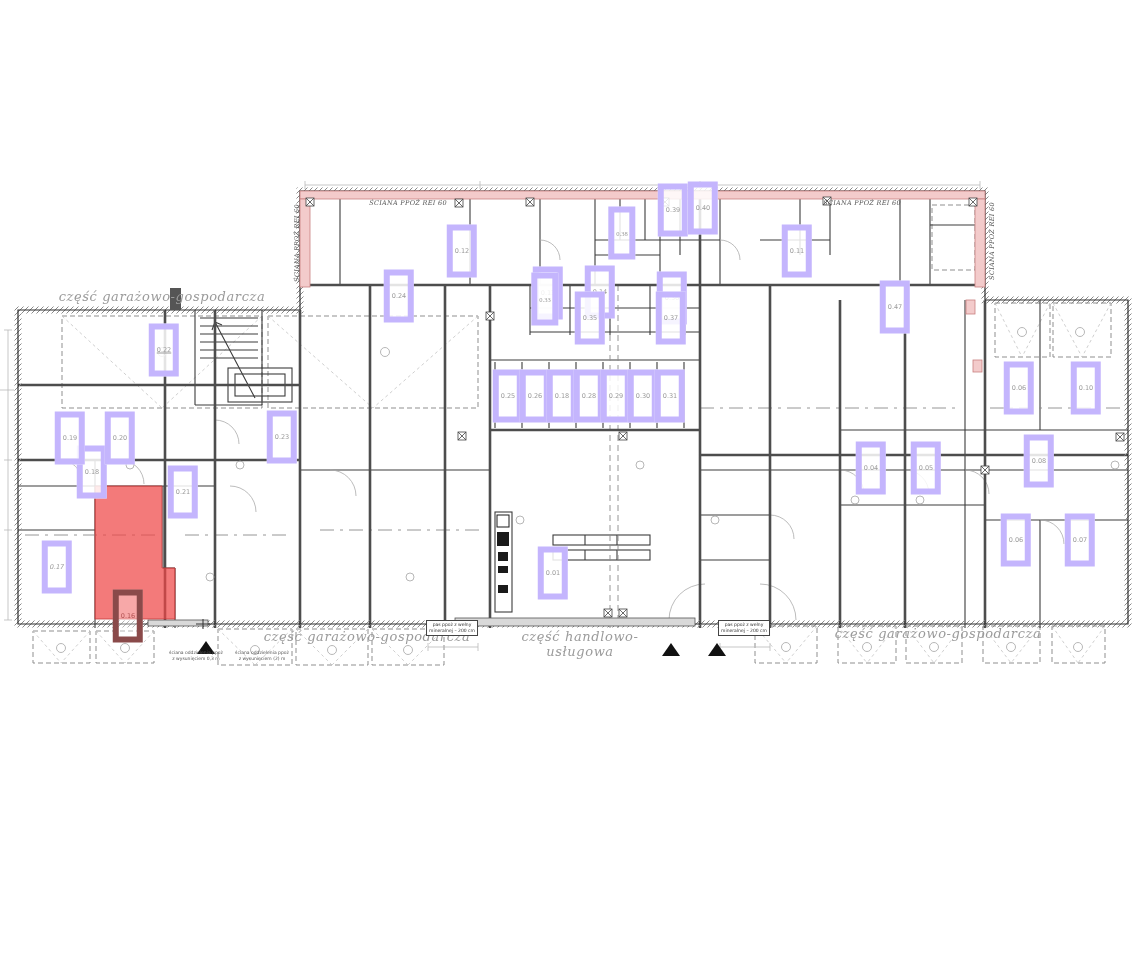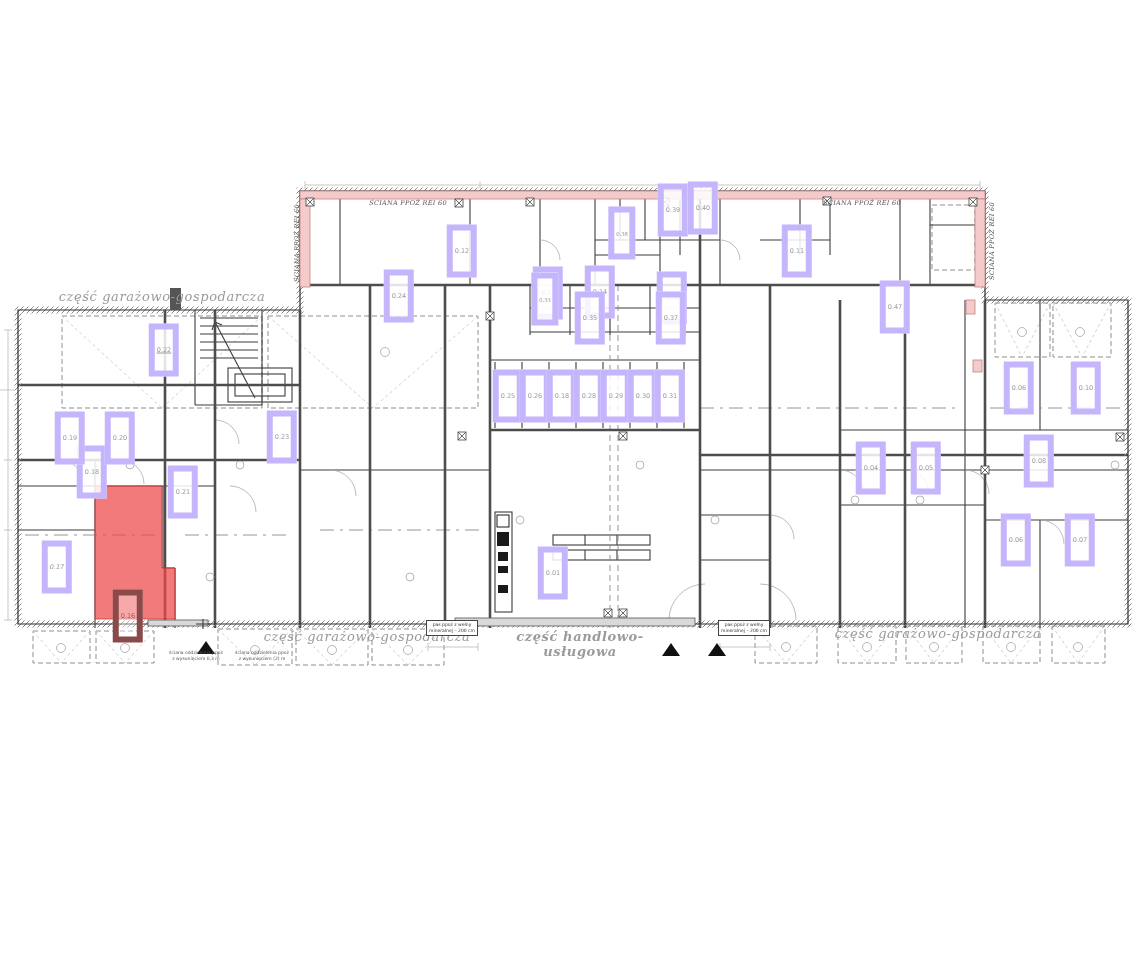--- a/index.html
+++ b/index.html
@@ -248,21 +248,21 @@
     <polygon points="206,641 197,654 215,654"></polygon>
     <polygon points="671,643 662,656 680,656"></polygon>
     <polygon points="717,643 708,656 726,656"></polygon>
     <path d="M196,624 h14 M203,619 v10" stroke="#333" stroke-width="1" fill="none"></path>
   </g>
 </svg>
 
 <div id="labels">
       <div class="lbl area-label" style="left: 162px; top: 296px;">część garażowo-gospodarcza</div>
       <div class="lbl area-label" style="left: 367px; top: 636px;">część garażowo-gospodarcza</div>
-      <div class="lbl area-label" style="left: 580px; top: 644px; font-weight: bold;">część handlowo-
+      <div class="lbl area-label" style="left: 580px; top: 644px;">część handlowo-
 usługowa</div>
       <div class="lbl area-label" style="left: 938px; top: 633px;">część garażowo-gospodarcza</div>
       <div class="lbl fw-label" style="left: 408px; top: 203px;">ŚCIANA PPOŻ REI 60</div>
       <div class="lbl fw-label" style="left: 862px; top: 203px;">ŚCIANA PPOŻ REI 60</div>
       <div class="lbl fw-label vert" style="left: 297px; top: 243px; transform: translate(-50%, -50%) rotate(-90deg);">ŚCIANA PPOŻ REI 60</div>
       <div class="lbl fw-label vert" style="left: 992px; top: 241px; transform: translate(-50%, -50%) rotate(-90deg);">ŚCIANA PPOŻ REI 60</div>
       <div class="lbl note" style="left: 196px; top: 656px;">ściana oddzielenia ppoż
 z wysunięciem 0,3 m</div>
       <div class="lbl note" style="left: 262px; top: 656px;">ściana oddzielenia ppoż
 z wysunięciem (2) m</div>

